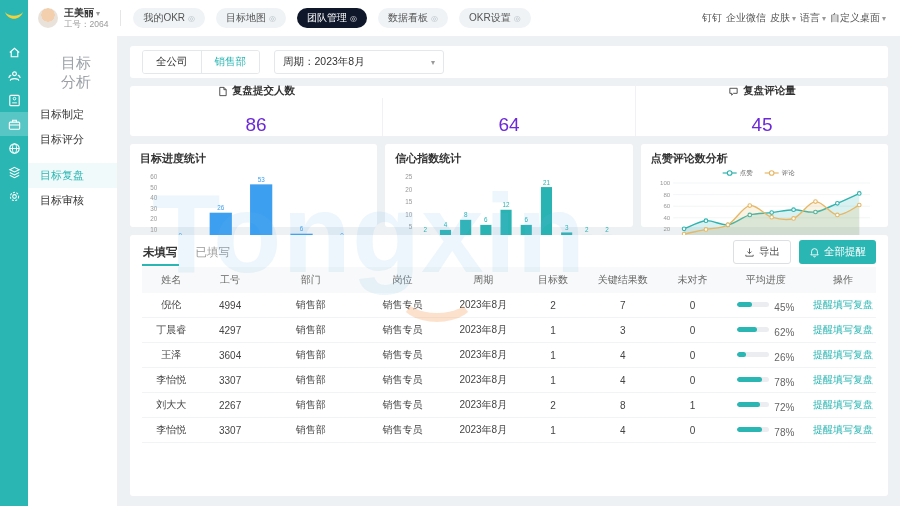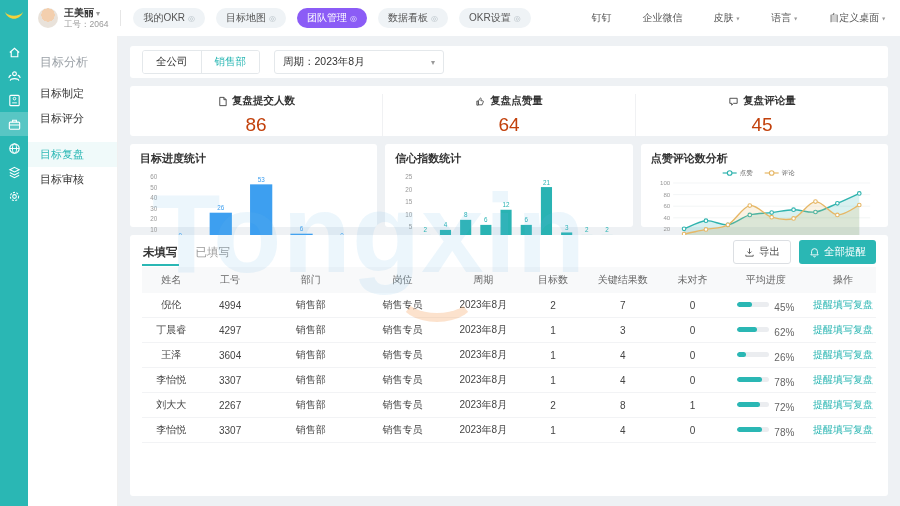--- a/index.html
+++ b/index.html
@@ -15,46 +15,46 @@
   .topbar{position:absolute;left:28px;top:0;right:0;height:36px;background:#fff;display:flex;align-items:center;z-index:20;padding:0 14px 0 10px;box-sizing:border-box;}
   .avatar{width:20px;height:20px;border-radius:50%;background:radial-gradient(circle at 50% 35%,#f3cfae 0 40%,#e9e2da 41% 100%);flex:none;}
   .userblock{margin-left:6px;line-height:1.1;}
   .username{font-size:10px;font-weight:bold;color:#333;}
   .userchev{font-size:8px;color:#999;margin-left:2px;}
   .usermeta{font-size:8.5px;color:#999;margin-top:1px;}
   .vdiv{width:1px;height:16px;background:#e6e6e6;margin:0 12px;}
   .pills{display:flex;gap:11px;align-items:center;}
   .pill{height:20px;border-radius:11px;background:#eff3f6;color:#555;display:flex;align-items:center;gap:3px;padding:0 10px;font-size:10px;cursor:pointer;white-space:nowrap;text-align:center;}
   .pill .pill-dot{font-size:8px;color:#b7c0c7;}
-  .pill.active{background:#8b5cf6;color:#fff;}
+  .pill.active{background:#0f172a;color:#fff;}
   .pill.active .pill-dot{color:rgba(255,255,255,0.85);}
-  .top-right{margin-left:auto;display:flex;align-items:flex-end;gap:31px;font-size:10px;color:#555;white-space:nowrap;font-family:Liberation Mono, monospace;}
+  .top-right{margin-left:auto;display:flex;align-items:flex-end;gap:4px;font-size:10px;color:#555;white-space:nowrap;}
   .top-right .chev{font-size:8px;color:#999;margin-left:2px;}
   
   .subnav{position:absolute;left:28px;top:36px;width:90px;bottom:0;background:#fff;border-right:1px solid #f0f0f0;z-index:10;box-sizing:border-box;padding-top:18px;}
-  .subnav-title{font-size:12px;color:#9aa0a6;padding:0 12px;margin-bottom:10px;}
+  .subnav-title{font-size:15px;color:#9aa0a6;padding:0 12px;margin-bottom:10px;margin-left:21px;}
   .subnav-item{font-size:11px;color:#333;padding:6px 12px;height:13px;line-height:13px;cursor:pointer;}
   .subnav-item.active{color:#2ab7b4;background:#f0fafa;margin-top:11px;}
   
   .main{position:absolute;left:118px;top:36px;right:0;bottom:0;padding:10px 12px;box-sizing:border-box;display:flex;flex-direction:column;gap:8px;overflow:hidden;}
   .card{background:#fff;border-radius:3px;}
   
   .filter-card{height:32px;flex:none;display:flex;align-items:center;padding:0 12px;gap:14px;}
   .scope{display:flex;border:1px solid #e4e8eb;border-radius:3px;overflow:hidden;}
   .scope-btn{background:#fff;border:none;padding:4px 13px;font-size:10.5px;color:#333;cursor:pointer;font-family:inherit;}
   .scope-btn + .scope-btn{border-left:1px solid #e4e8eb;}
   .scope-btn.active{color:#2ab7b4;}
   .period{border:1px solid #e4e8eb;border-radius:3px;width:152px;padding:4px 8px;display:flex;align-items:center;justify-content:space-between;font-size:10.5px;color:#333;cursor:pointer;}
   .period .chev{font-size:8px;color:#999;}
   
   .stats-card{height:50px;flex:none;display:flex;align-items:flex-end;}
   .stat{flex:1;text-align:center;}
   .stat + .stat{border-left:1px solid #f0f1f3;}
   .stat-label{font-size:10.5px;color:#333;display:flex;align-items:center;justify-content:center;gap:4px;font-weight:bold;}
-  .stat-value{font-size:19px;color:#c2410c;margin-top:6px;font-weight:500;}
+  .stat-value{font-size:19px;color:#6d28d9;margin-top:16px;font-weight:500;}
   
   .charts-row{flex:none;display:flex;gap:8px;height:83px;}
   .chart-card{flex:1;padding:7px 10px 4px;box-sizing:border-box;}
   .chart-title{font-size:11px;font-weight:bold;color:#333;}
   svg.chart{width:100%;height:86px;margin-top:1px;display:block;}
   
   .table-card{flex:1;padding:2px 12px 0;box-sizing:border-box;overflow:hidden;display:flex;flex-direction:column;}
   .table-head{display:flex;align-items:center;height:30px;flex:none;}
   .ttab{font-size:11.5px;color:#999;margin-right:16px;padding:6px 1px 4px;cursor:pointer;border-bottom:2px solid transparent;}
   .ttab.active{color:#333;font-weight:bold;border-bottom-color:#2ab7b4;}
@@ -194,26 +194,20 @@
       <div class="stat-label">
         <svg width="11" height="11" viewBox="0 0 12 12">
             <path d="M3 1.5 h4.5 L10 4 v6.5 H3 Z" fill="none" stroke="#444" stroke-width="1"></path>
             <path d="M7.5 1.5 V4 H10" fill="none" stroke="#444" stroke-width="1"></path>
           </svg>
         <span>复盘提交人数</span>
       </div>
       <div class="stat-value">86</div>
     </div>
     <div class="stat">
-      <div class="stat-label">
-        <svg width="11" height="11" viewBox="0 0 12 12">
-            <path d="M2 5.5 h1.6 v4.5 H2 Z M3.6 9.6 h4.2 l1.3-3.3 c.2-.6-.2-1.1-.8-1.1 H6.4 l.4-2.1 a.8.8 0 0 0-1.5-.4 L3.6 5.8 Z" fill="none" stroke="#444" stroke-width="0.9"></path>
-          </svg>
-        <span>复盘点赞量</span>
-      </div>
       <div class="stat-value">64</div>
     </div>
     <div class="stat">
       <div class="stat-label">
         <svg width="11" height="11" viewBox="0 0 12 12">
             <path d="M2 2.5 h8 v5.5 H6 l-2 2 v-2 H2 Z" fill="none" stroke="#444" stroke-width="1"></path>
           </svg>
         <span>复盘评论量</span>
       </div>
       <div class="stat-value">45</div>

